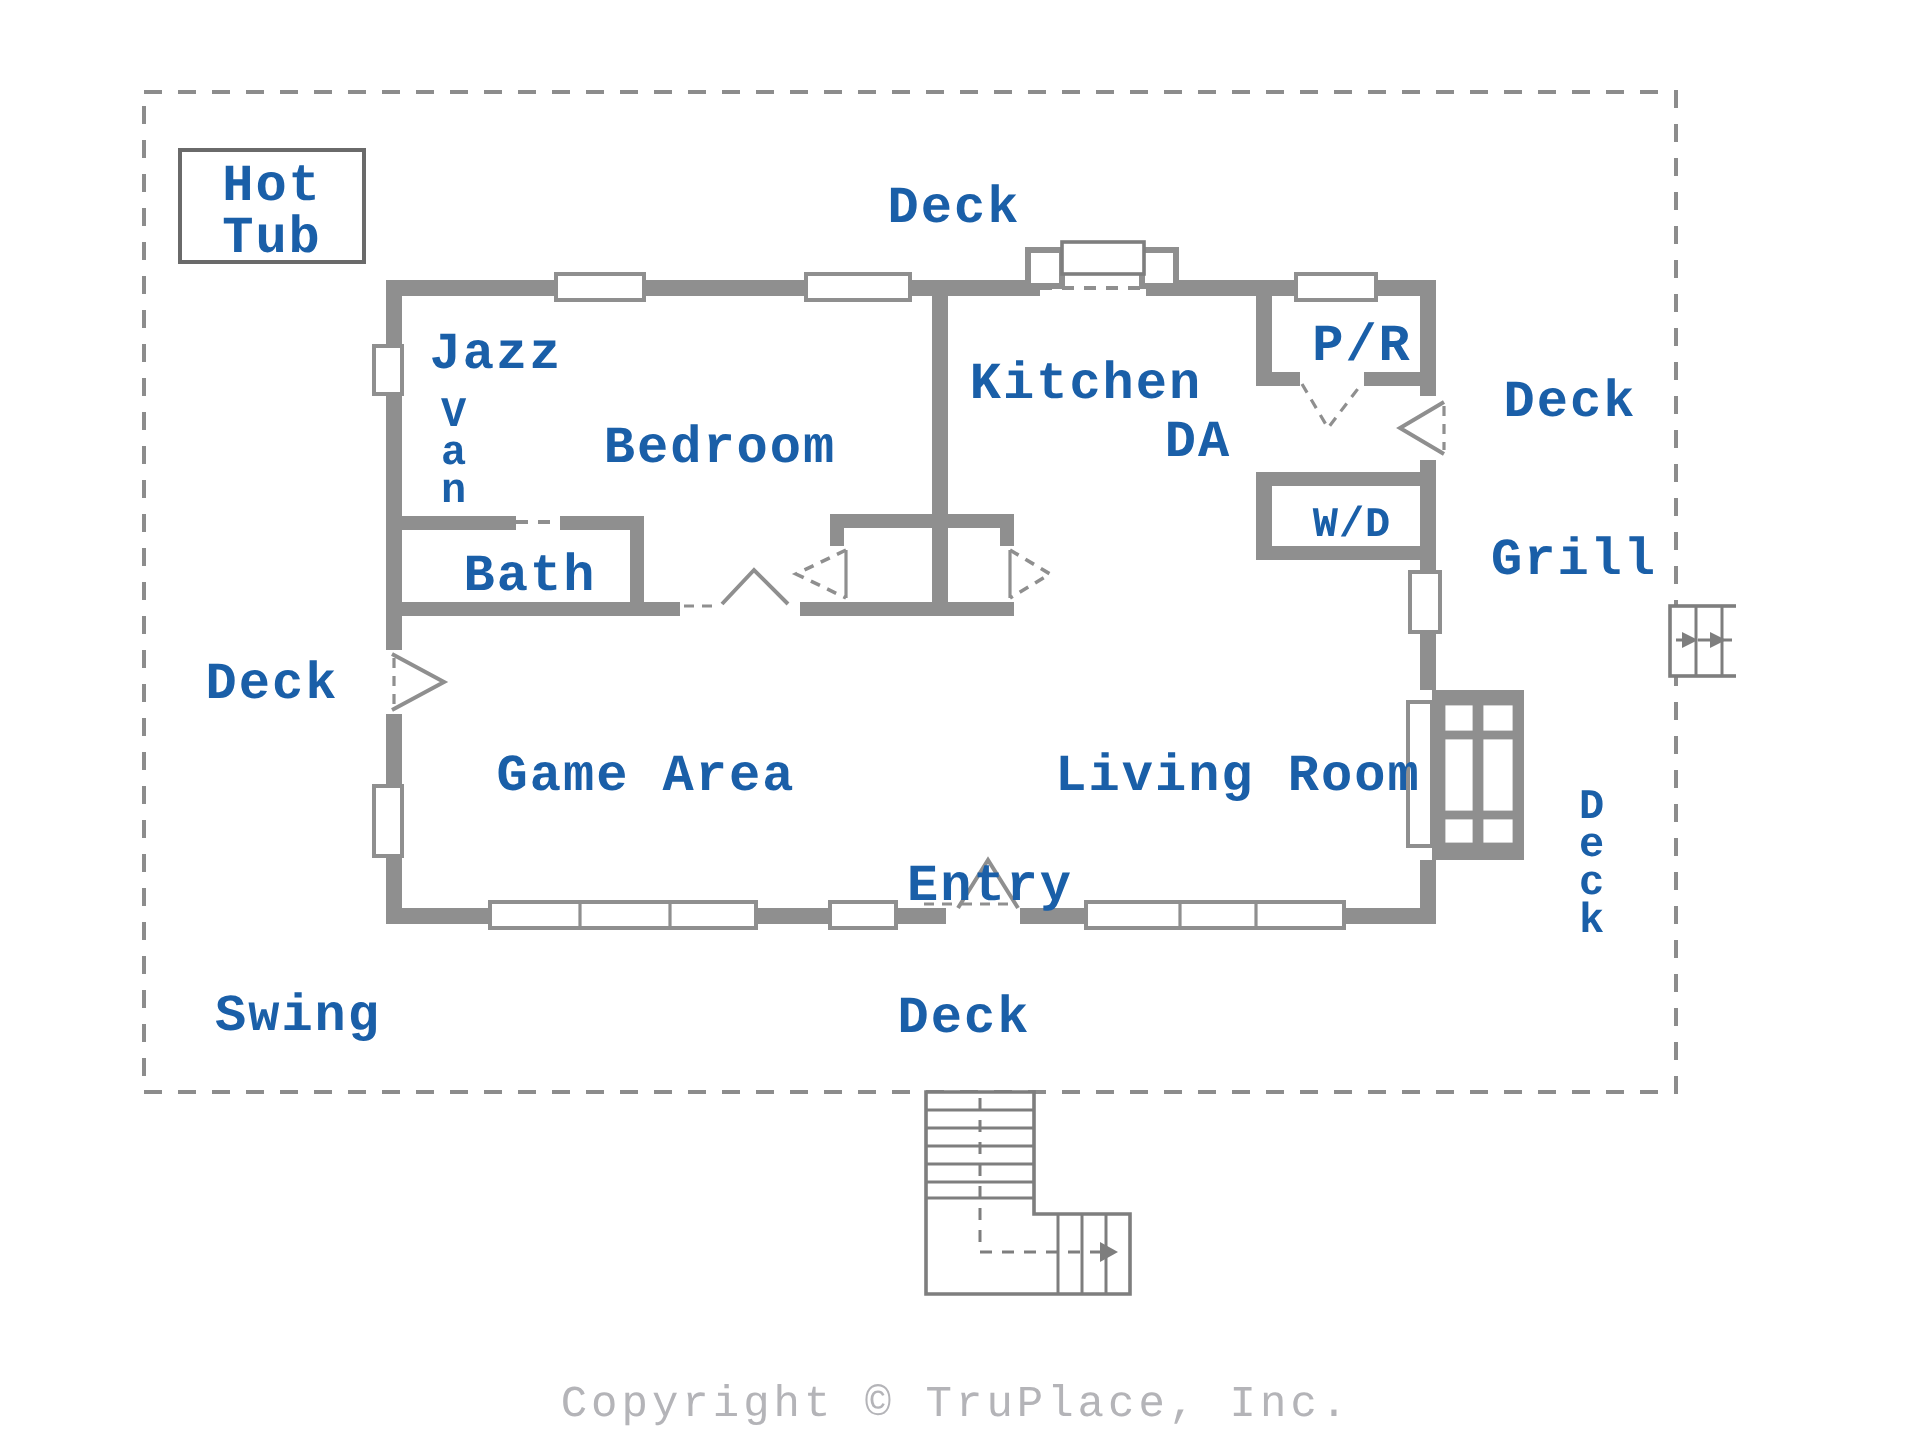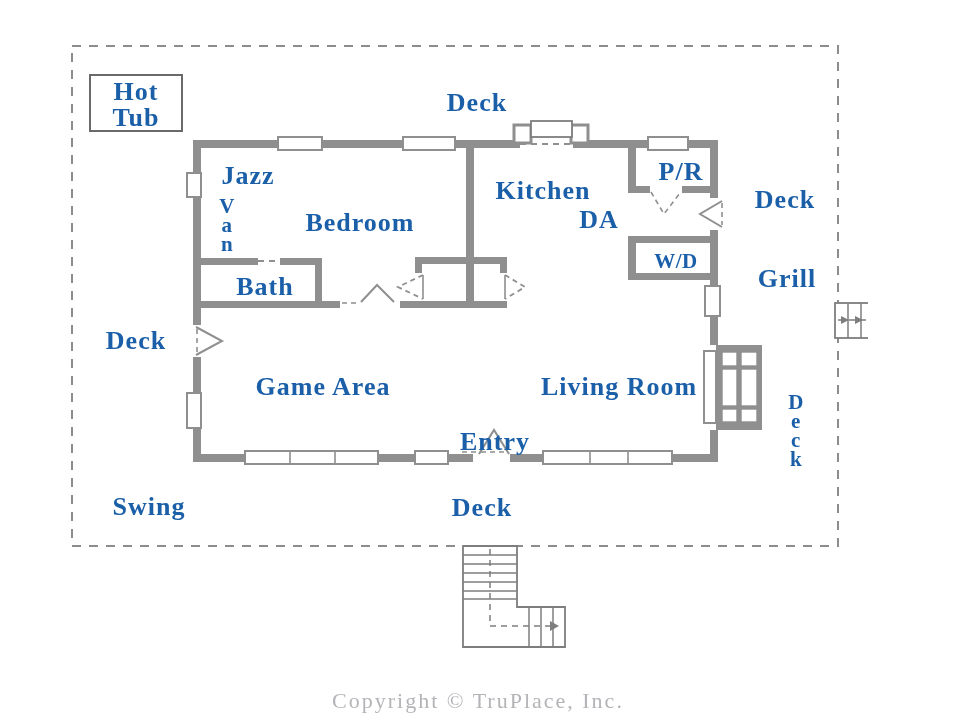--- a/index.html
+++ b/index.html
@@ -1,17 +1,17 @@
 <!DOCTYPE html>
 <html><head>
 <meta charset="utf-8">
 <style>
   html,body{margin:0;padding:0;background:#fff;}
   #stage{position:relative;width:868px;height:720px;background:#ffffff;overflow:hidden;
-         font-family:Liberation Serif, serif;}
+         font-family:Liberation Mono, monospace;}
   svg{display:block;}
   .wall{fill:#8f8f8f;stroke:none;}
   .win{fill:#ffffff;stroke:#8f8f8f;stroke-width:2;}
   .windiv{stroke:#8f8f8f;stroke-width:1.6;}
   .doorleaf{fill:#ffffff;stroke:#8f8f8f;stroke-width:2;}
   .doorleaf-dashed{fill:#ffffff;stroke:#8f8f8f;stroke-width:1.8;stroke-dasharray:5 4;}
   .dash{stroke:#8f8f8f;stroke-width:2;stroke-dasharray:6 5;fill:none;}
   .dashthin{stroke:#8f8f8f;stroke-width:1.6;stroke-dasharray:5 4;fill:none;}
   .thin{stroke:#7e7e7e;stroke-width:1.8;fill:#ffffff;}
   .tread{stroke:#7e7e7e;stroke-width:1.5;fill:none;}

